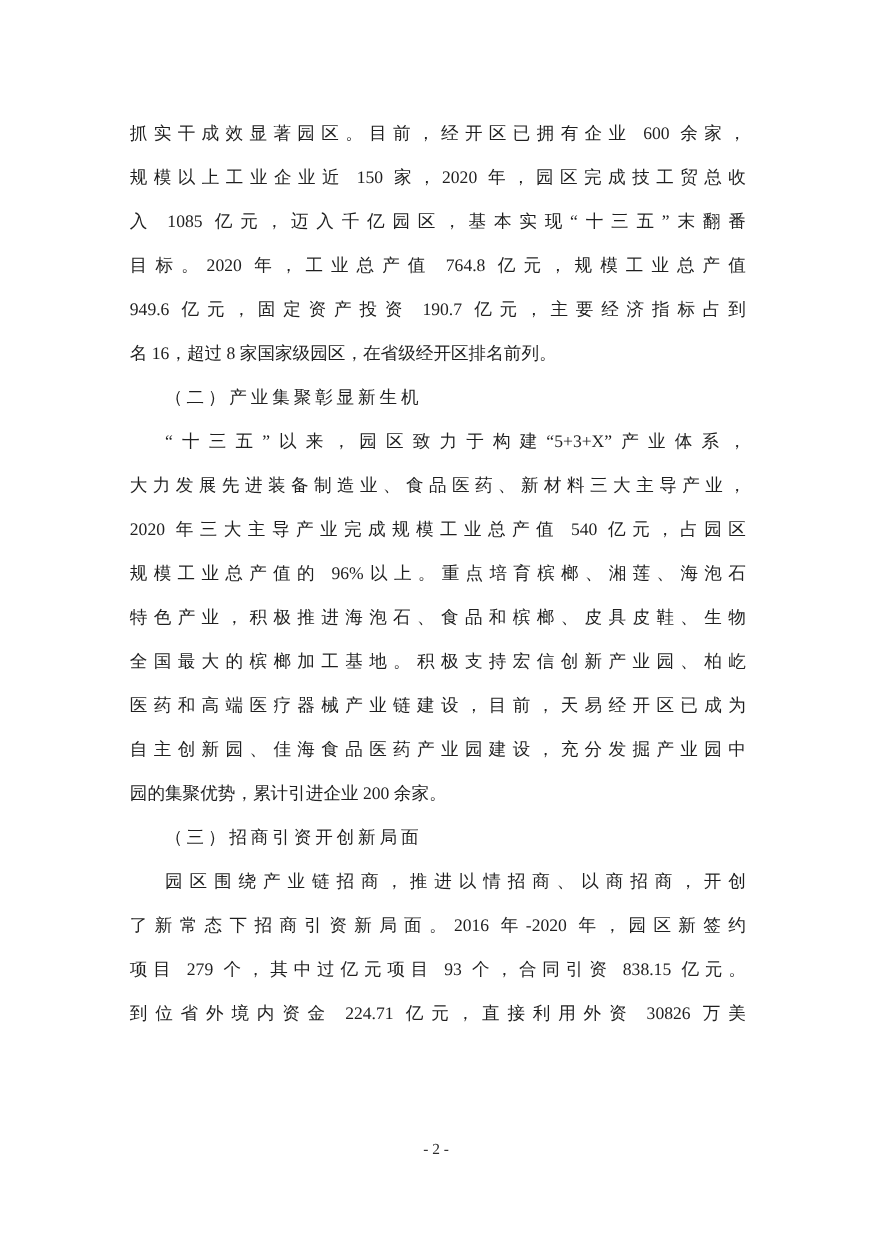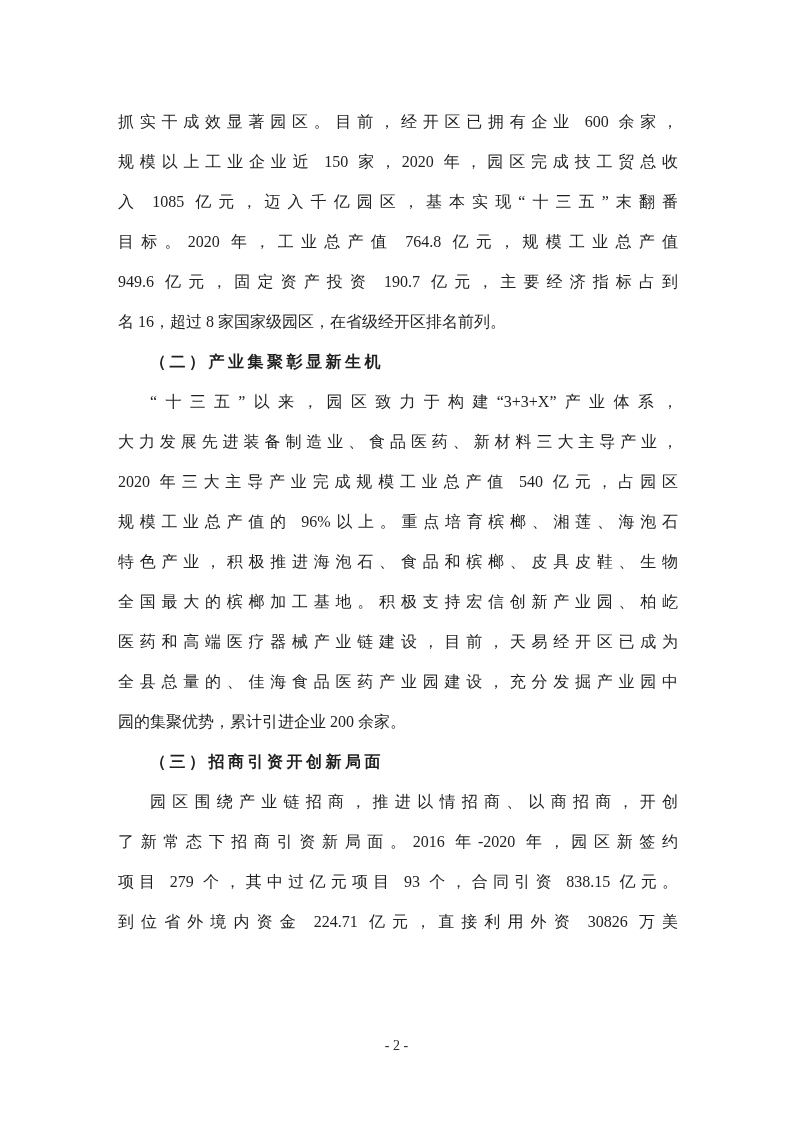--- a/index.html
+++ b/index.html
@@ -33,21 +33,21 @@
     white-space: normal;
     overflow: visible;
   }
   .line.justify {
     text-align-last: justify;
   }
   .line.indent {
     text-indent: 2em;
   }
   .line.heading {
-    font-weight: bold;
+    font-weight: normal;
     letter-spacing: 3.5px;
     text-align-last: left;
   }
   .page-number {
     position: absolute;
     left: 0;
     top: 1036px;
     width: 793px;
     height: 20px;
     line-height: 20px;
@@ -62,28 +62,28 @@
 
 <div class="page">
   <div class="doc-body">
       <div class="line justify">抓实干成效显著园区。目前，经开区已拥有企业 600 余家，</div>
       <div class="line justify">规模以上工业企业近 150 家，2020 年，园区完成技工贸总收</div>
       <div class="line justify">入 1085 亿元，迈入千亿园区，基本实现“十三五”末翻番</div>
       <div class="line justify">目标。2020 年，工业总产值 764.8 亿元，规模工业总产值</div>
       <div class="line justify">949.6 亿元，固定资产投资 190.7 亿元，主要经济指标占到</div>
       <div class="line">名 16，超过 8 家国家级园区，在省级经开区排名前列。</div>
       <div class="line heading indent">（二）产业集聚彰显新生机</div>
-      <div class="line justify indent">“十三五”以来，园区致力于构建“3+3+X”产业体系，</div>
+      <div class="line justify indent">“十三五”以来，园区致力于构建“5+3+X”产业体系，</div>
       <div class="line justify">大力发展先进装备制造业、食品医药、新材料三大主导产业，</div>
       <div class="line justify">2020 年三大主导产业完成规模工业总产值 540 亿元，占园区</div>
       <div class="line justify">规模工业总产值的 96%以上。重点培育槟榔、湘莲、海泡石</div>
       <div class="line justify">特色产业，积极推进海泡石、食品和槟榔、皮具皮鞋、生物</div>
       <div class="line justify">全国最大的槟榔加工基地。积极支持宏信创新产业园、柏屹</div>
       <div class="line justify">医药和高端医疗器械产业链建设，目前，天易经开区已成为</div>
-      <div class="line justify">全县总量的、佳海食品医药产业园建设，充分发掘产业园中</div>
+      <div class="line justify">自主创新园、佳海食品医药产业园建设，充分发掘产业园中</div>
       <div class="line">园的集聚优势，累计引进企业 200 余家。</div>
       <div class="line heading indent">（三）招商引资开创新局面</div>
       <div class="line justify indent">园区围绕产业链招商，推进以情招商、以商招商，开创</div>
       <div class="line justify">了新常态下招商引资新局面。2016 年-2020 年，园区新签约</div>
       <div class="line justify">项目 279 个，其中过亿元项目 93 个，合同引资 838.15 亿元。</div>
       <div class="line justify">到位省外境内资金 224.71 亿元，直接利用外资 30826 万美</div>
     </div>
   <div class="page-number">- 2 -</div>
 </div>
 

